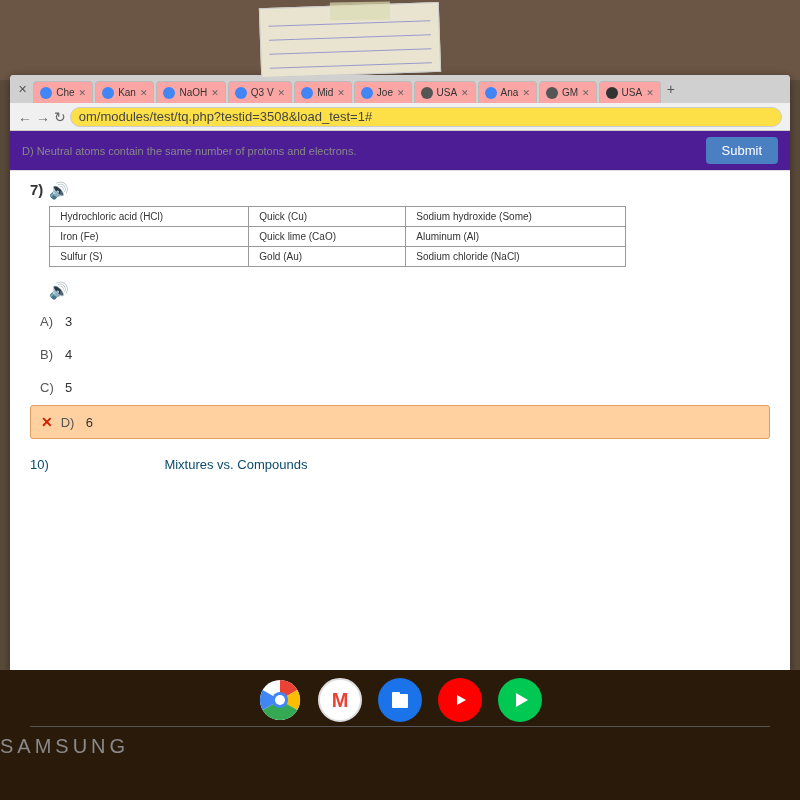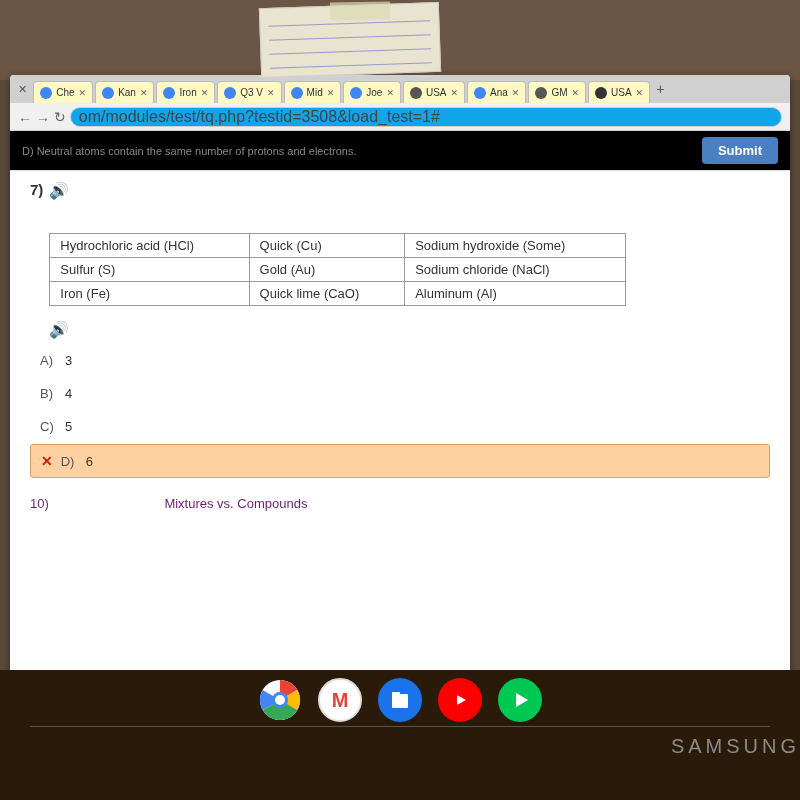--- a/index.html
+++ b/index.html
@@ -91,21 +91,21 @@
       padding: 0 4px;
       gap: 2px;
       overflow: hidden;
     }
 
     .tab {
       display: flex;
       align-items: center;
       height: 22px;
       padding: 0 6px;
-      background: #fef9c3;
+      background: #fca5a5;
       border-radius: 4px 4px 0 0;
       font-size: 10px;
       color: #333;
       white-space: nowrap;
       border: 1px solid #bbb;
       border-bottom: none;
       gap: 4px;
       min-width: 50px;
       max-width: 80px;
     }
@@ -130,63 +130,63 @@
       display: flex;
       align-items: center;
       padding: 0 8px;
       gap: 4px;
       border-bottom: 1px solid #ccc;
     }
 
     .address-bar {
       flex: 1;
       height: 20px;
-      background: #0ea5e9;
+      background: #fde047;
       border: 1px solid #ccc;
       border-radius: 10px;
       padding: 0 8px;
-      font-size: 16px;
+      font-size: 13px;
       color: #444;
       display: flex;
       align-items: center;
     }
 
     
     .page-content {
       background: white;
       height: calc(100% - 56px);
       overflow: hidden;
       position: relative;
     }
 
     
     .submit-area {
       display: flex;
       justify-content: flex-end;
       padding: 6px 12px;
       border-bottom: 1px solid #ddd;
-      background: #000000;
+      background: #4c1d95;
       align-items: center;
     }
 
     .prev-question-text {
       flex: 1;
       font-size: 11px;
       color: #888;
     }
 
     .submit-btn {
       background: #4a7fc1;
       color: white;
       border: none;
       padding: 6px 16px;
       border-radius: 4px;
       font-size: 13px;
       cursor: pointer;
-      font-weight: bold;
+      font-weight: normal;
     }
 
     
     .question-area {
       padding: 10px 20px;
     }
 
     .question-number {
       font-size: 15px;
       font-weight: bold;
@@ -210,23 +210,22 @@
       color: #333;
       margin-bottom: 10px;
       line-height: 1.4;
     }
 
     
     .substance-table {
       border: 1px solid #999;
       border-collapse: collapse;
       margin-bottom: 14px;
-      font-size: 13px;
+      font-size: 10px;
       width: 80%;
-      margin-top: 27px;
     }
 
     .substance-table td {
       border: 1px solid #999;
       padding: 4px 10px;
       color: #333;
     }
 
     
     .how-many-text {
@@ -267,21 +266,21 @@
       color: #cc2200;
       font-weight: bold;
       margin-right: 8px;
       font-size: 14px;
     }
 
     
     .q10-area {
       padding: 6px 20px;
       font-size: 13px;
-      color: #701a75;
+      color: #0c4a6e;
     }
 
     
     .taskbar {
       position: absolute;
       bottom: 0; left: 0; right: 0;
       height: 130px;
       background: #2a1a0a;
       display: flex;
       flex-direction: column;
@@ -299,28 +298,27 @@
       width: 44px;
       height: 44px;
       border-radius: 50%;
       display: flex;
       align-items: center;
       justify-content: center;
       font-size: 22px;
     }
 
     .samsung-text {
-      text-align: right;
+      text-align: left;
       color: #8a8a8a;
       font-size: 20px;
       letter-spacing: 4px;
       font-family: 'Arial', sans-serif;
       padding-bottom: 6px;
       font-weight: 300;
-      padding-left: 35px;
     }
 
     
     .separator-line {
       height: 1px;
       background: #555;
       margin: 0 30px 8px 30px;
     }
 
     .q7-row {
@@ -357,21 +355,21 @@
       <span>Che</span>
       <span class="tab-close">✕</span>
     </div>
     <div class="tab">
       <div class="tab-icon" style="background:#4285f4;"></div>
       <span>Kan</span>
       <span class="tab-close">✕</span>
     </div>
     <div class="tab">
       <div class="tab-icon" style="background:#4285f4;"></div>
-      <span>Iron</span>
+      <span>NaOH</span>
       <span class="tab-close">✕</span>
     </div>
     <div class="tab">
       <div class="tab-icon" style="background:#4285f4;"></div>
       <span>Q3 V</span>
       <span class="tab-close">✕</span>
     </div>
     <div class="tab">
       <div class="tab-icon" style="background:#4285f4;"></div>
       <span>Mid</span>
@@ -434,28 +432,28 @@
 
           
           <table class="substance-table">
             <tbody>
                 <tr>
               <td>Hydrochloric acid (HCl)</td>
               <td>Quick (Cu)</td>
               <td>Sodium hydroxide (Some)</td>
             </tr>
             <tr>
+              <td>Iron (Fe)</td>
+              <td>Quick lime (CaO)</td>
+              <td>Aluminum (Al)</td>
+            </tr>
+            <tr>
               <td>Sulfur (S)</td>
               <td>Gold (Au)</td>
               <td>Sodium chloride (NaCl)</td>
-            </tr>
-            <tr>
-              <td>Iron (Fe)</td>
-              <td>Quick lime (CaO)</td>
-              <td>Aluminum (Al)</td>
             </tr>
           </tbody>
             </table>
 
           
           
           
           <div style="margin-bottom:6px;">
             <span>🔊</span>
           </div>

